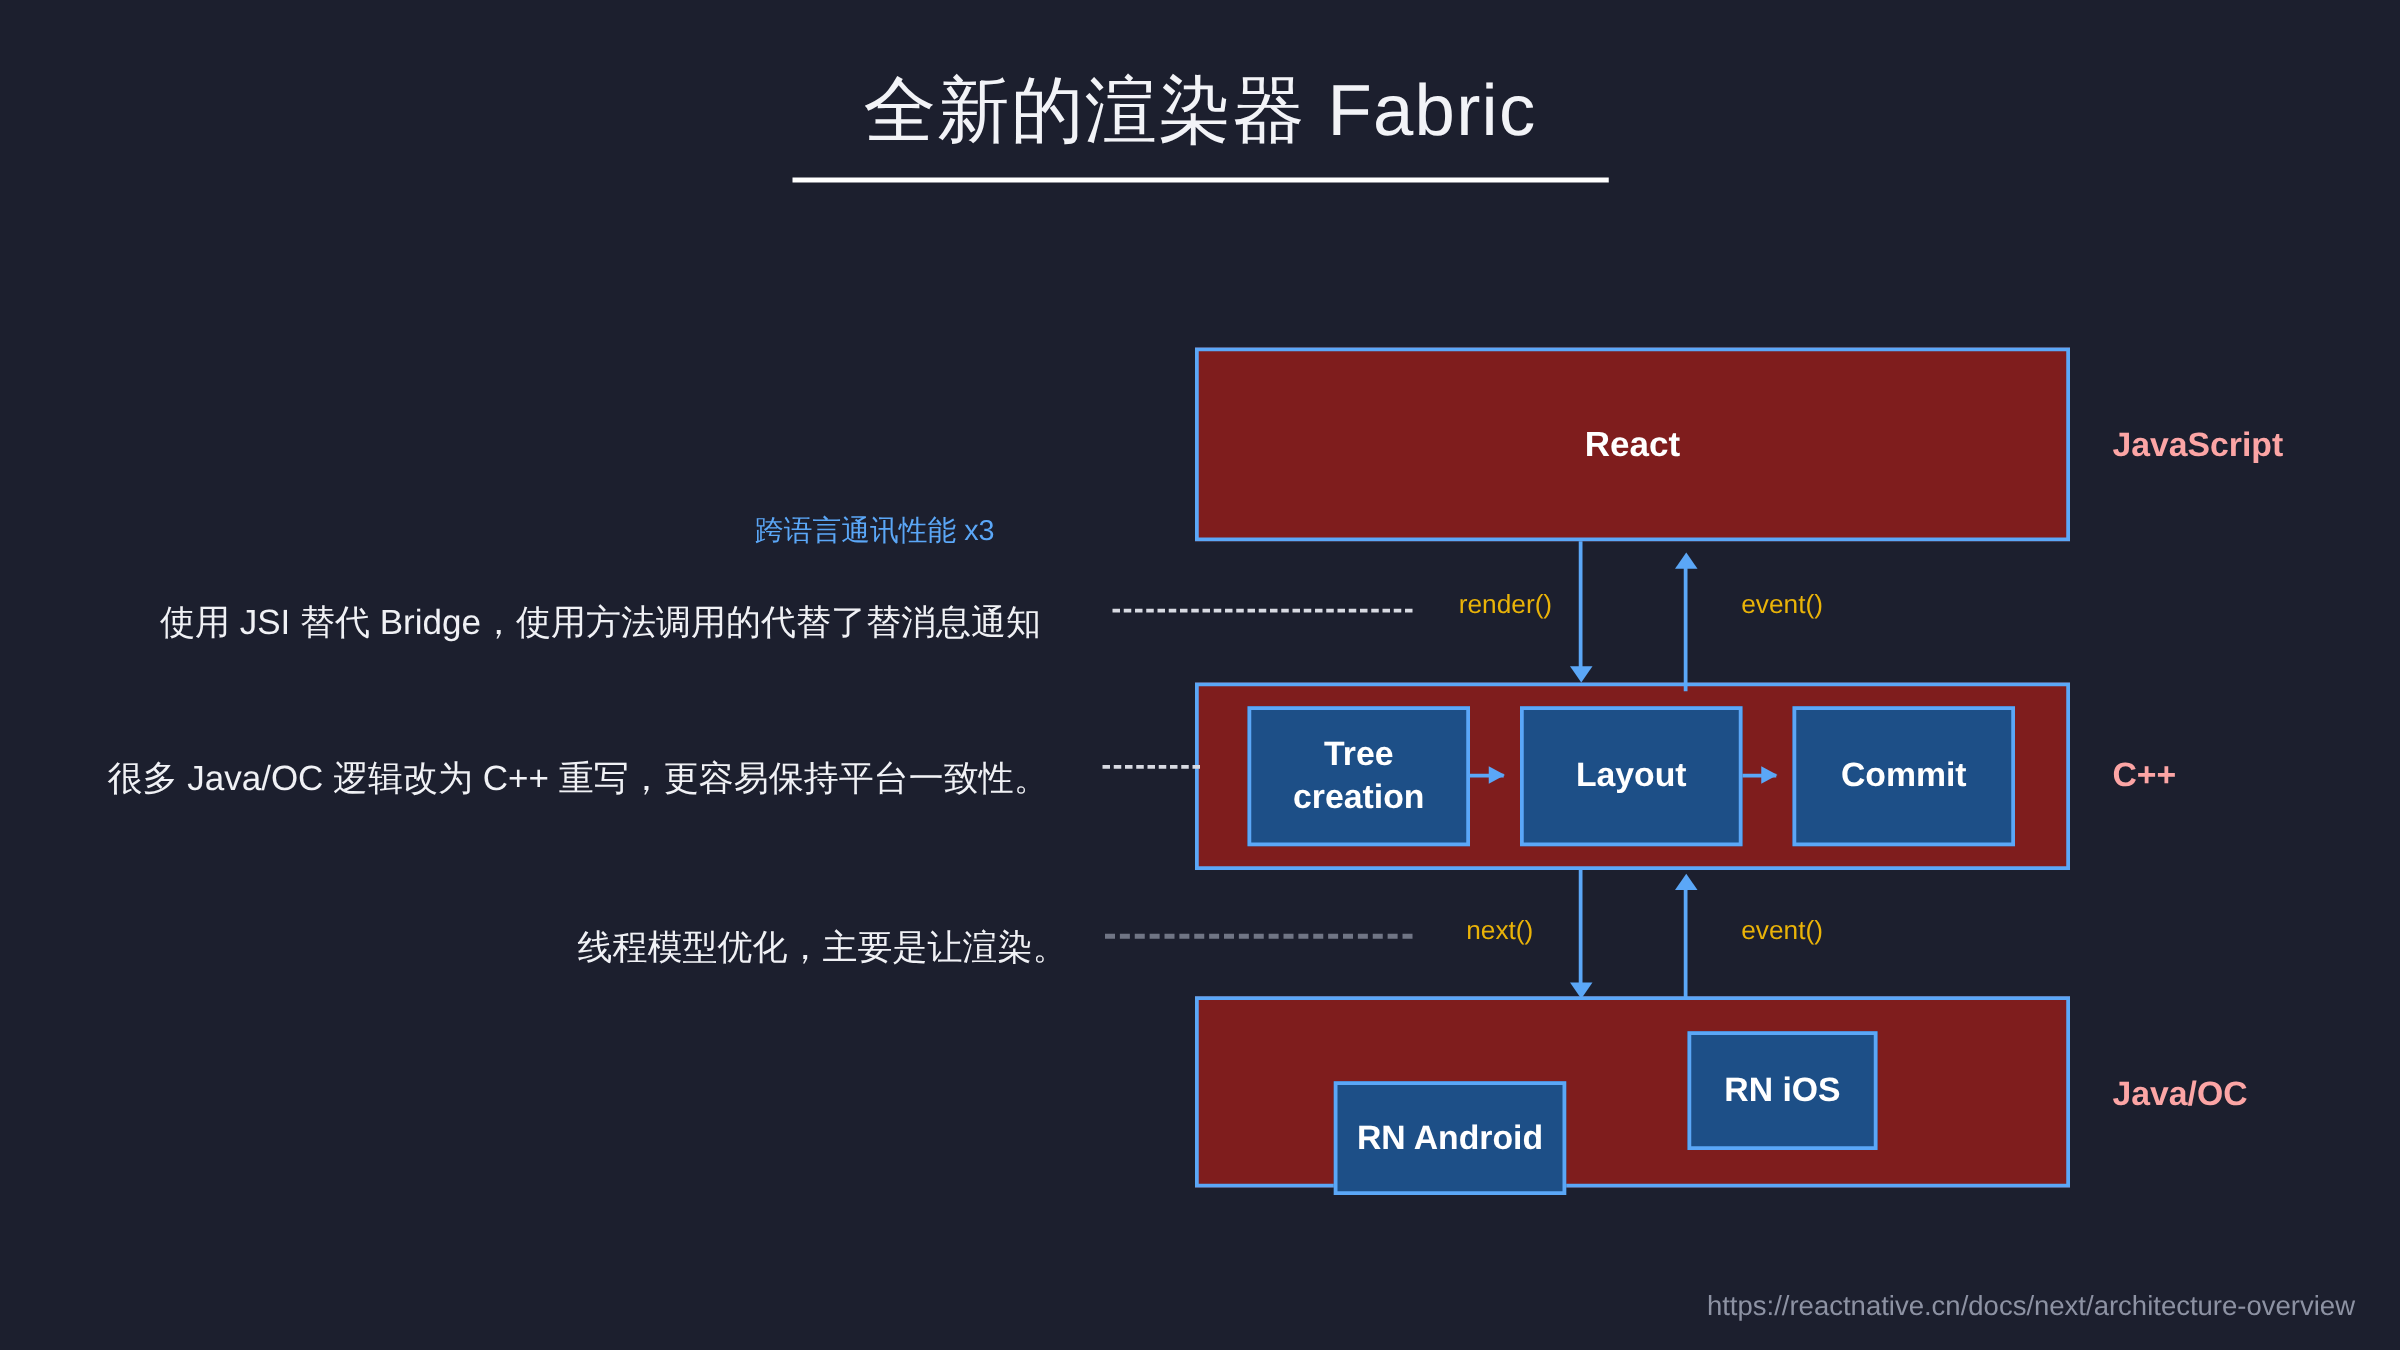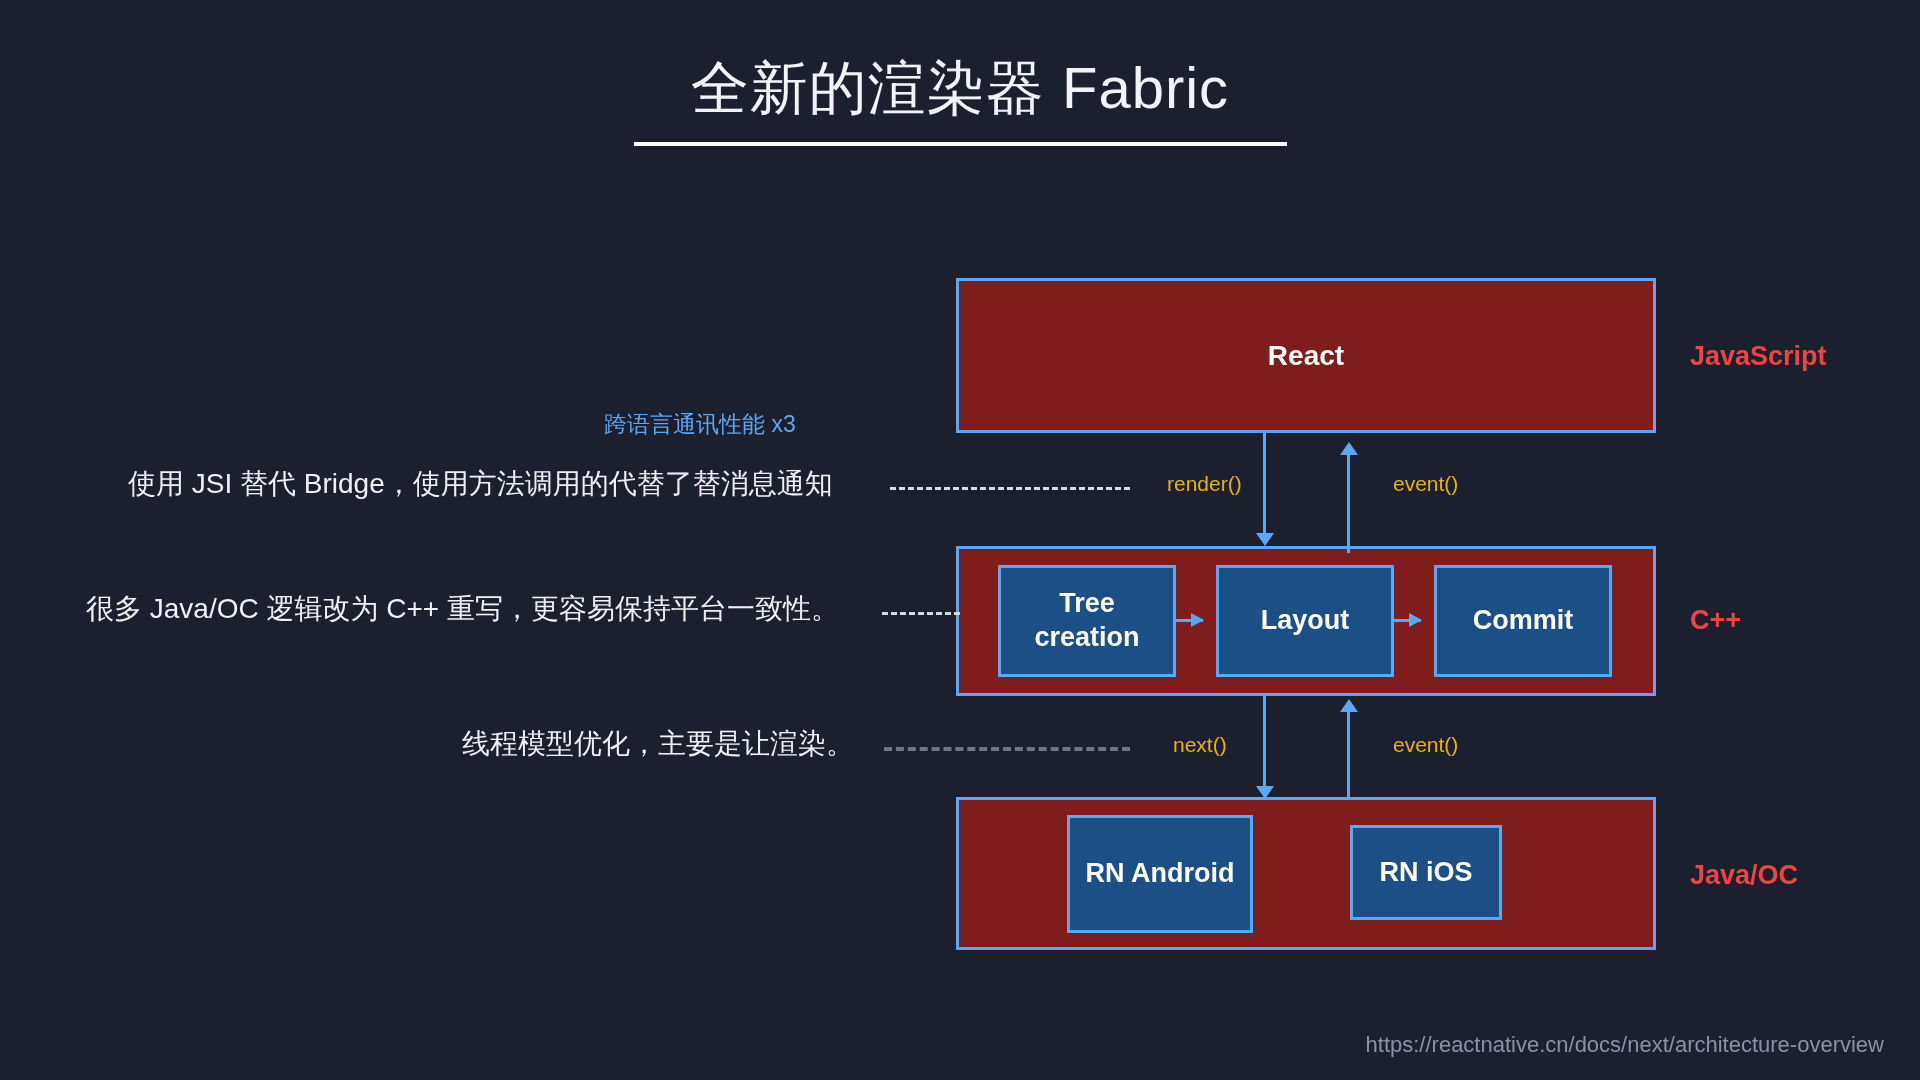--- a/index.html
+++ b/index.html
@@ -80,21 +80,21 @@
     justify-content: center;
     text-align: center;
     font-size: 27px;
     font-weight: bold;
     color: #ffffff;
     line-height: 1.25;
   }
   #box-tree    { left: 998px;  top: 565px; width: 178px; height: 112px; }
   #box-layout  { left: 1216px; top: 565px; width: 178px; height: 112px; }
   #box-commit  { left: 1434px; top: 565px; width: 178px; height: 112px; }
-  #box-rn-android { left: 1067px; top: 815px; width: 186px; height: 118px; }
+  #box-rn-android { left: 1067px; top: 865px; width: 186px; height: 91px; }
   #box-rn-ios    { left: 1350px; top: 825px; width: 152px; height: 95px; }
 
   
   .h-arrow {
     position: absolute;
     height: 3px;
     background: #5ba7f7;
     top: 619px;
   }
   .h-arrow::after {
@@ -160,33 +160,34 @@
   #label-render { left: 1140px; top: 472px; }
   #label-event-top { left: 1366px; top: 472px; }
   #label-mount  { left: 1146px; top: 733px; }
   #label-event-bottom { left: 1366px; top: 733px; }
 
   
   .platform-label {
     position: absolute;
     font-size: 27px;
     font-weight: bold;
-    color: #ef4444;
+    color: #fca5a5;
     white-space: nowrap;
   }
   #plat-js     { left: 1690px; top: 341px; }
   #plat-cpp    { left: 1690px; top: 605px; }
   #plat-native { left: 1690px; top: 860px; }
 
   
   .annotation {
     position: absolute;
     font-size: 28px;
     color: #f0f1f5;
     white-space: nowrap;
+    margin-top: 14px;
   }
   #anno-highlight {
     position: absolute;
     left: 604px;
     top: 409px;
     font-size: 23px;
     color: #5ba7f7;
     white-space: nowrap;
   }
   #anno-1 { left: 128px; top: 465px; }

